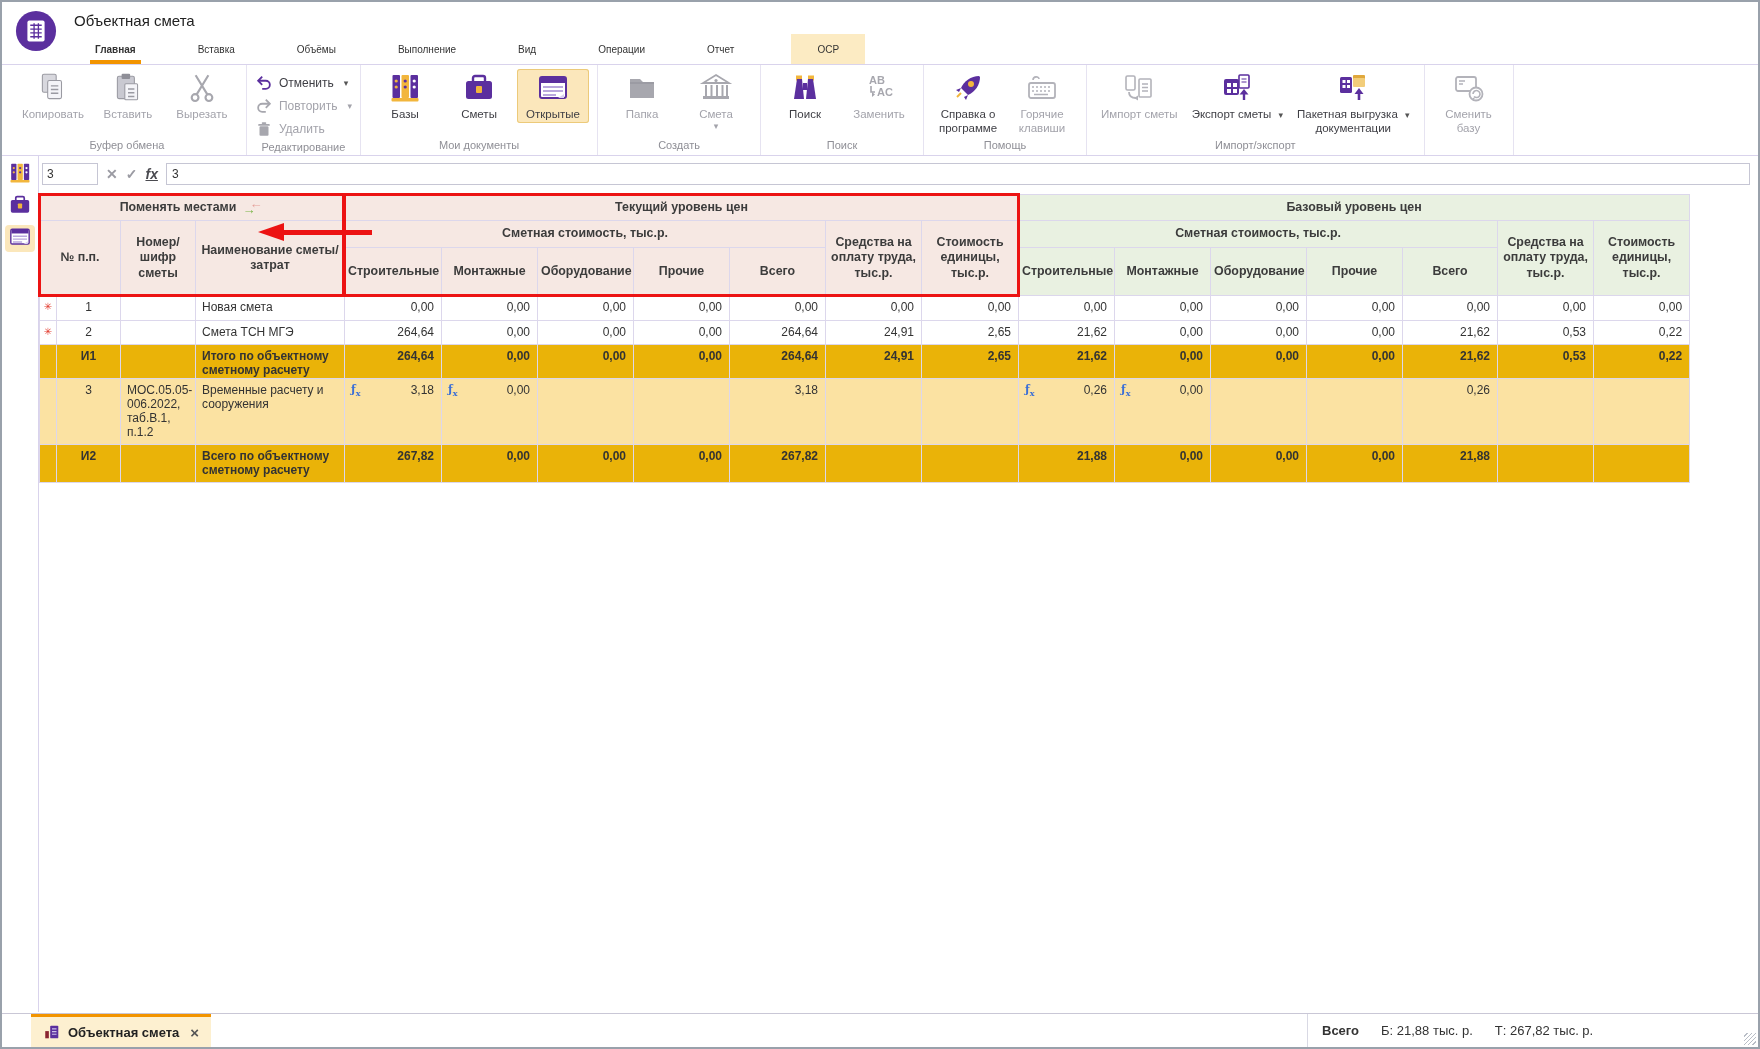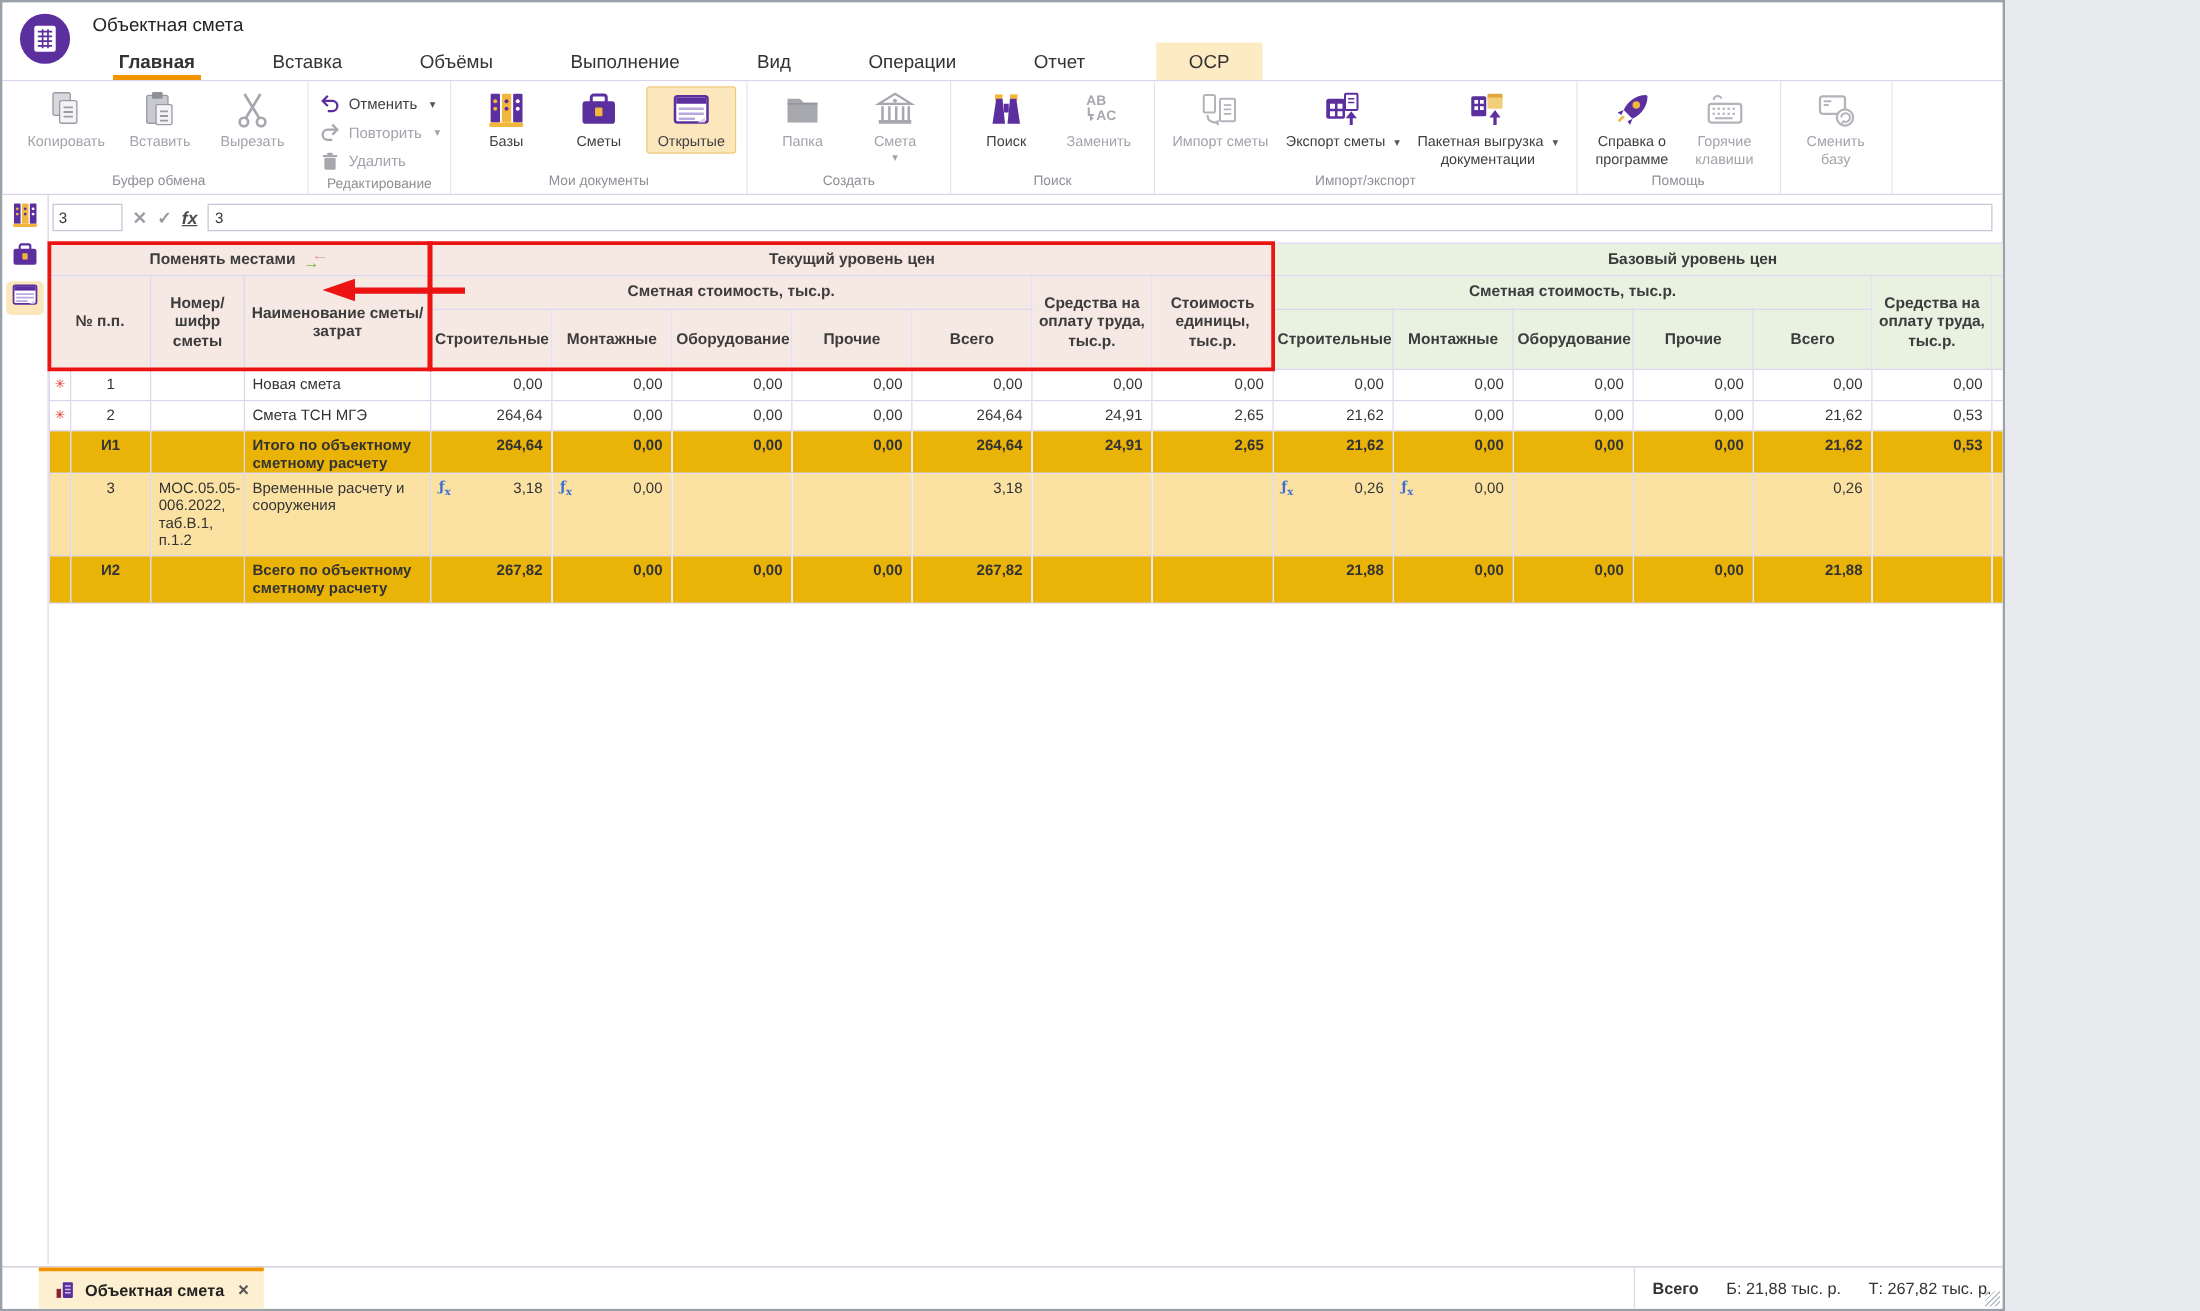--- a/index.html
+++ b/index.html
@@ -1,24 +1,24 @@
 <!DOCTYPE html>
 <html><head>
 <meta charset="utf-8">
 <style>
   html,body{margin:0;padding:0;background:#e8eaee;}
-  .window{position:relative;width:1604px;height:1049px;box-sizing:border-box;
+  .window{position:relative;width:1760px;height:1049px;box-sizing:border-box;
     border:2px solid #99a1ab;background:#fff;overflow:hidden;
     font-family:"Liberation Sans",sans-serif;color:#333;}
   
   .titlebar{position:absolute;left:0;top:0;right:0;height:62px;background:#fff;border-bottom:1px solid #d9d3ec;}
   .app-icon{position:absolute;left:13px;top:8px;width:42px;height:42px;}
   .app-title{position:absolute;left:72px;top:10px;font-size:15px;color:#222;}
   .menu-tabs{position:absolute;left:88px;bottom:0;height:30px;display:flex;align-items:stretch;gap:52px;}
-  .mtab{display:flex;align-items:center;padding:0 5px;font-size:15px;color:#333;cursor:default;white-space:nowrap;}
+  .mtab{display:flex;align-items:center;padding:0 5px;font-size:10px;color:#333;cursor:default;white-space:nowrap;}
   .mtab.active{font-weight:700;box-shadow:inset 0 -4px 0 #f29400;}
   .mtab.hl{background:#fcebc3;padding:0 26px;}
   
   .ribbon{position:absolute;left:0;top:63px;right:0;height:90px;background:#fff;border-bottom:1px solid #d9d3ec;display:flex;align-items:stretch;padding-left:6px;}
   .rgroup{display:flex;flex-direction:column;border-right:1px solid #e6e3f1;}
   .rbody{flex:1;display:flex;align-items:flex-start;padding:4px 8px 0;gap:2px;}
   .rglabel{height:18px;font-size:11px;color:#8f8f96;text-align:center;line-height:16px;}
   .rbtn{min-width:60px;padding:1px 6px;text-align:center;font-size:11.5px;color:#3e3e44;line-height:1.2;border-radius:3px;}
   .rbtn .ricon{width:34px;height:34px;margin:1px auto 3px;}
   .rbtn .ricon svg{width:34px;height:34px;display:block;margin:0 auto;}
@@ -271,20 +271,46 @@
                 <text x="15" y="25" font-size="11" font-weight="bold" fill="#a7a7ae" font-family="Liberation Sans,sans-serif">AC</text>
               </svg>
             </div>
             <div class="rlabel">Заменить</div>
           </div>
         </div>
         <div class="rglabel">Поиск</div>
       </div>
       <div class="rgroup">
         <div class="rbody">
+          <div class="rbtn">
+            <div class="ricon">
+              <svg viewBox="0 0 34 34">
+                <path d="M28 5C20 5 13 10 10 17l7 7c7-3 12-10 12-18z" fill="#5b2f9e"></path>
+                <circle cx="20" cy="13" r="3" fill="#f2b63c"></circle>
+                <path d="M10 17l-5 2 3 2zM17 24l-2 5-2-3z" fill="#5b2f9e"></path>
+                <path d="M6 26l4-4" stroke="#f2b63c" stroke-width="2" fill="none"></path>
+              </svg>
+            </div>
+            <div class="rlabel">Справка о<br>программе</div>
+          </div>
+          <div class="rbtn disabled">
+            <div class="ricon">
+              <svg viewBox="0 0 34 34">
+                <path d="M8 9c0-4 6-4 6-1" fill="none" stroke="#b3b3ba" stroke-width="1.6"></path>
+                <rect x="4" y="12" width="26" height="15" rx="2" fill="#fff" stroke="#b3b3ba" stroke-width="1.8"></rect>
+                <path d="M7 16h2M11 16h2M15 16h2M19 16h2M23 16h2M7 20h2M11 20h2M15 20h2M19 20h2M23 20h2M9 23.5h14" stroke="#b3b3ba" stroke-width="1.6" fill="none"></path>
+              </svg>
+            </div>
+            <div class="rlabel">Горячие<br>клавиши</div>
+          </div>
+        </div>
+        <div class="rglabel">Помощь</div>
+      </div>
+      <div class="rgroup">
+        <div class="rbody">
           <div class="rbtn disabled">
             <div class="ricon">
               <svg viewBox="0 0 34 34">
                 <rect x="4" y="5" width="9" height="14" rx="1.5" fill="none" stroke="#b3b3ba" stroke-width="1.6"></rect>
                 <rect x="17" y="8" width="12" height="18" rx="1" fill="#fff" stroke="#b3b3ba" stroke-width="1.6"></rect>
                 <path d="M20 13h6M20 16.5h6M20 20h6" stroke="#b3b3ba" stroke-width="1.4" fill="none"></path>
                 <path d="M7 21c0 5 4 6 7 6" fill="none" stroke="#b3b3ba" stroke-width="1.8"></path>
                 <path d="M16 29.5l-4-2.5 4-2.5z" fill="#b3b3ba"></path>
               </svg>
             </div>
@@ -317,46 +343,20 @@
                 <rect x="17" y="4" width="12" height="5" rx="1" fill="#e0a83c"></rect>
                 <rect x="17" y="7" width="12" height="9" rx="1" fill="#f2cd7a"></rect>
                 <path d="M23 29v-9" stroke="#5b2f9e" stroke-width="2.6" fill="none"></path>
                 <path d="M23 17l4.5 6h-9z" fill="#5b2f9e"></path>
               </svg>
             </div>
             <div class="rlabel">Пакетная выгрузка <span class="caret">▾</span><br>документации</div>
           </div>
         </div>
         <div class="rglabel">Импорт/экспорт</div>
-      </div>
-      <div class="rgroup">
-        <div class="rbody">
-          <div class="rbtn">
-            <div class="ricon">
-              <svg viewBox="0 0 34 34">
-                <path d="M28 5C20 5 13 10 10 17l7 7c7-3 12-10 12-18z" fill="#5b2f9e"></path>
-                <circle cx="20" cy="13" r="3" fill="#f2b63c"></circle>
-                <path d="M10 17l-5 2 3 2zM17 24l-2 5-2-3z" fill="#5b2f9e"></path>
-                <path d="M6 26l4-4" stroke="#f2b63c" stroke-width="2" fill="none"></path>
-              </svg>
-            </div>
-            <div class="rlabel">Справка о<br>программе</div>
-          </div>
-          <div class="rbtn disabled">
-            <div class="ricon">
-              <svg viewBox="0 0 34 34">
-                <path d="M8 9c0-4 6-4 6-1" fill="none" stroke="#b3b3ba" stroke-width="1.6"></path>
-                <rect x="4" y="12" width="26" height="15" rx="2" fill="#fff" stroke="#b3b3ba" stroke-width="1.8"></rect>
-                <path d="M7 16h2M11 16h2M15 16h2M19 16h2M23 16h2M7 20h2M11 20h2M15 20h2M19 20h2M23 20h2M9 23.5h14" stroke="#b3b3ba" stroke-width="1.6" fill="none"></path>
-              </svg>
-            </div>
-            <div class="rlabel">Горячие<br>клавиши</div>
-          </div>
-        </div>
-        <div class="rglabel">Помощь</div>
       </div>
       <div class="rgroup">
         <div class="rbody">
           <div class="rbtn disabled">
             <div class="ricon">
               <svg viewBox="0 0 34 34">
                 <rect x="4" y="6" width="20" height="14" rx="2" fill="#fff" stroke="#b3b3ba" stroke-width="1.8"></rect>
                 <path d="M7 10h6M7 13h4" stroke="#b3b3ba" stroke-width="1.6" fill="none"></path>
                 <circle cx="24" cy="23" r="6.5" fill="#fff" stroke="#b3b3ba" stroke-width="1.8"></circle>
                 <path d="M21 23a3.5 3.5 0 1 1 1 2.5" fill="none" stroke="#b3b3ba" stroke-width="1.6"></path>

